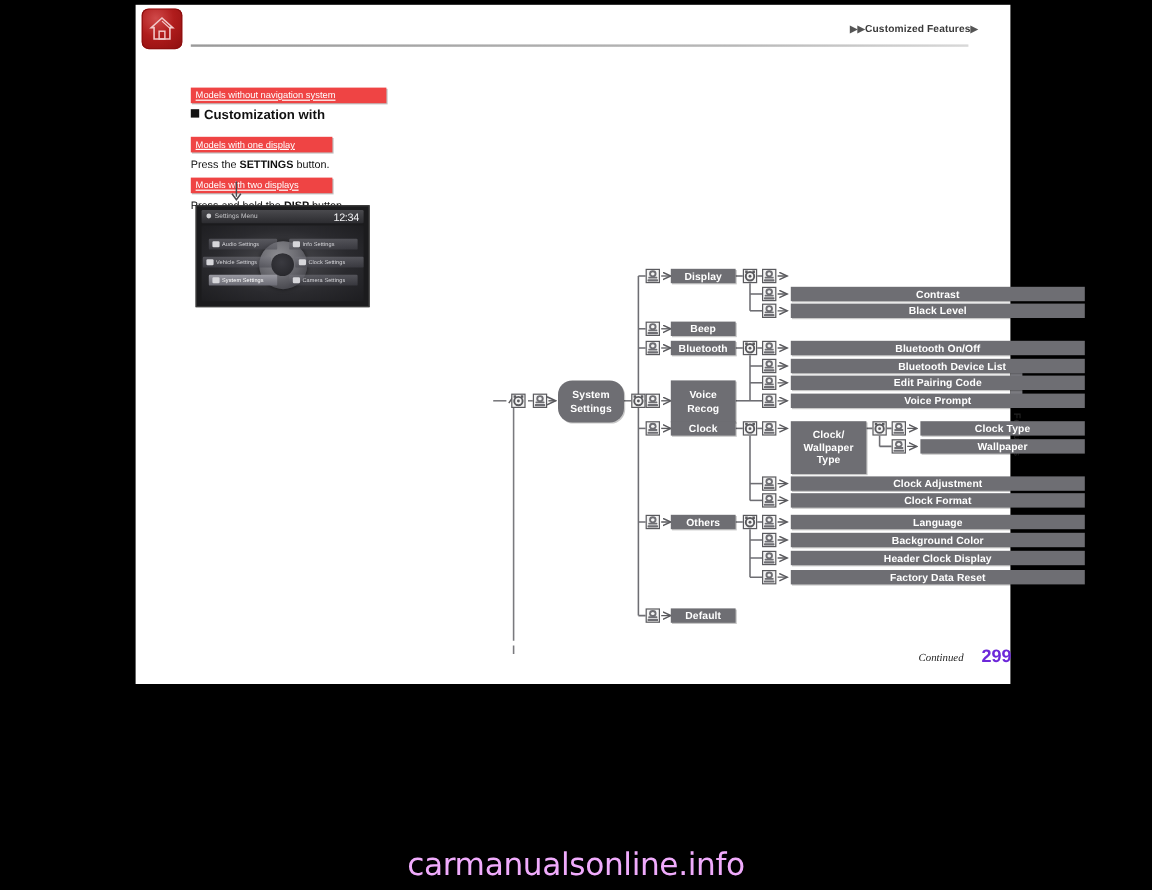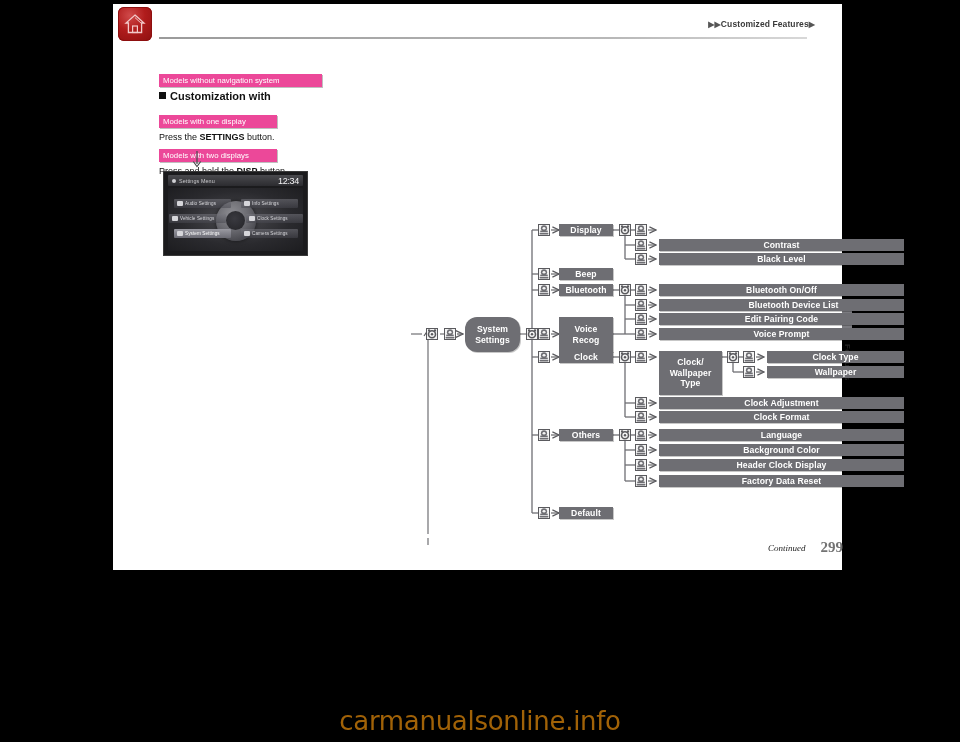--- a/index.html
+++ b/index.html
@@ -53,37 +53,38 @@
     writing-mode:vertical-rl; text-orientation:mixed;
     letter-spacing:.4px; line-height:10px;
   }
 
   
   #footer {
     position:absolute; right:-1px; bottom:14px;
     display:flex; align-items:center; gap:15px;
   }
   #footer .cont { font-family:"Liberation Serif", serif; font-style:italic; font-size:9px; color:#222; }
-  #footer .pg   { font-family:Liberation Serif, serif; font-size:15px; font-weight:bold; color:#737373; }
+  #footer .pg   { font-family:Liberation Sans, sans-serif; font-size:15px; font-weight:bold; color:#6d28d9; }
 
   
   #watermark {
     position:absolute; left:0; bottom:6px; width:960px;
-    text-align:center; color:#a16207; font-size:26px;
+    text-align:center; color:#f0abfc; font-size:26px;
     letter-spacing:-0.3px; font-family:"DejaVu Sans", sans-serif;
   }
 
   
   .chip {
     display:inline-block;
-    background:#ec4899; color:#fff;
+    background:#ef4444; color:#fff;
     font-size:7.8px; line-height:11px;
     padding:1px 13px 1px 4px;
     white-space:nowrap;
     box-shadow:1px 1px 0 rgba(0,0,0,.25);
+    text-decoration:underline;
   }
   .chip.wide  { min-width:163px; }
   .chip.med   { min-width:118px; }
 
   .sect-head {
     font-size:11px; font-weight:bold; color:#111;
     margin-top:3px;
   }
   .sect-head .sq {
     display:inline-block; width:7px; height:7px; background:#111;

